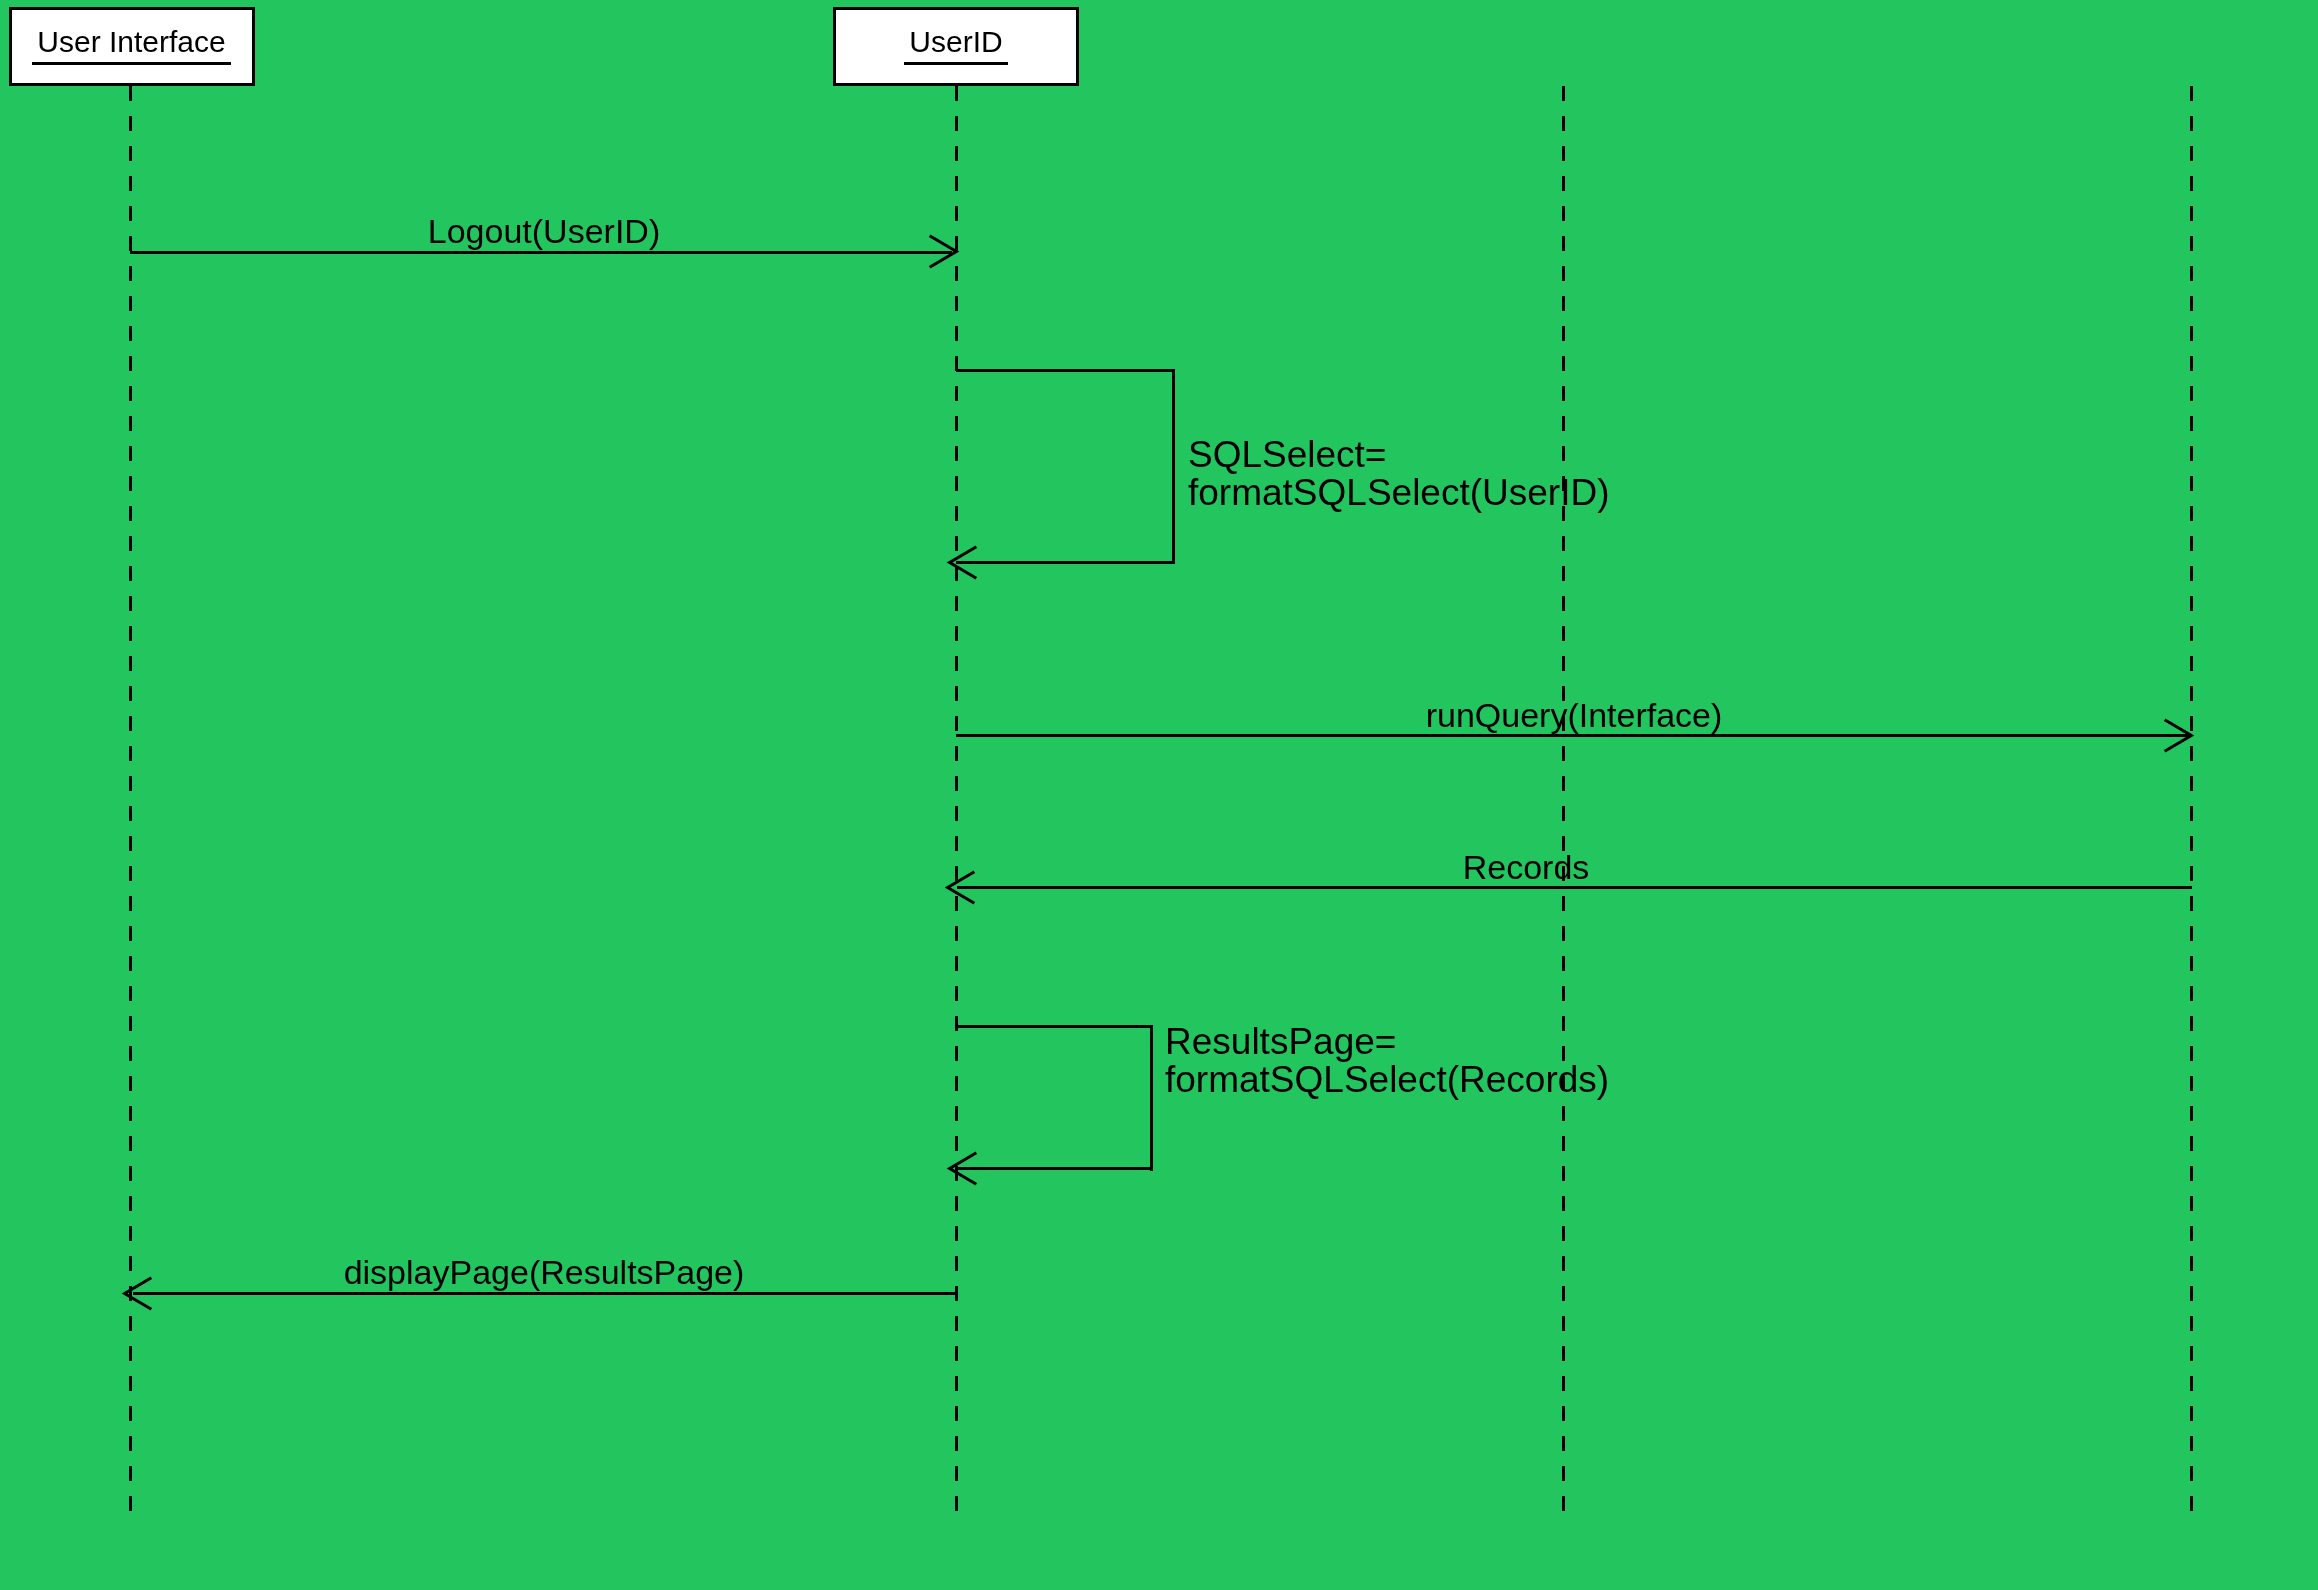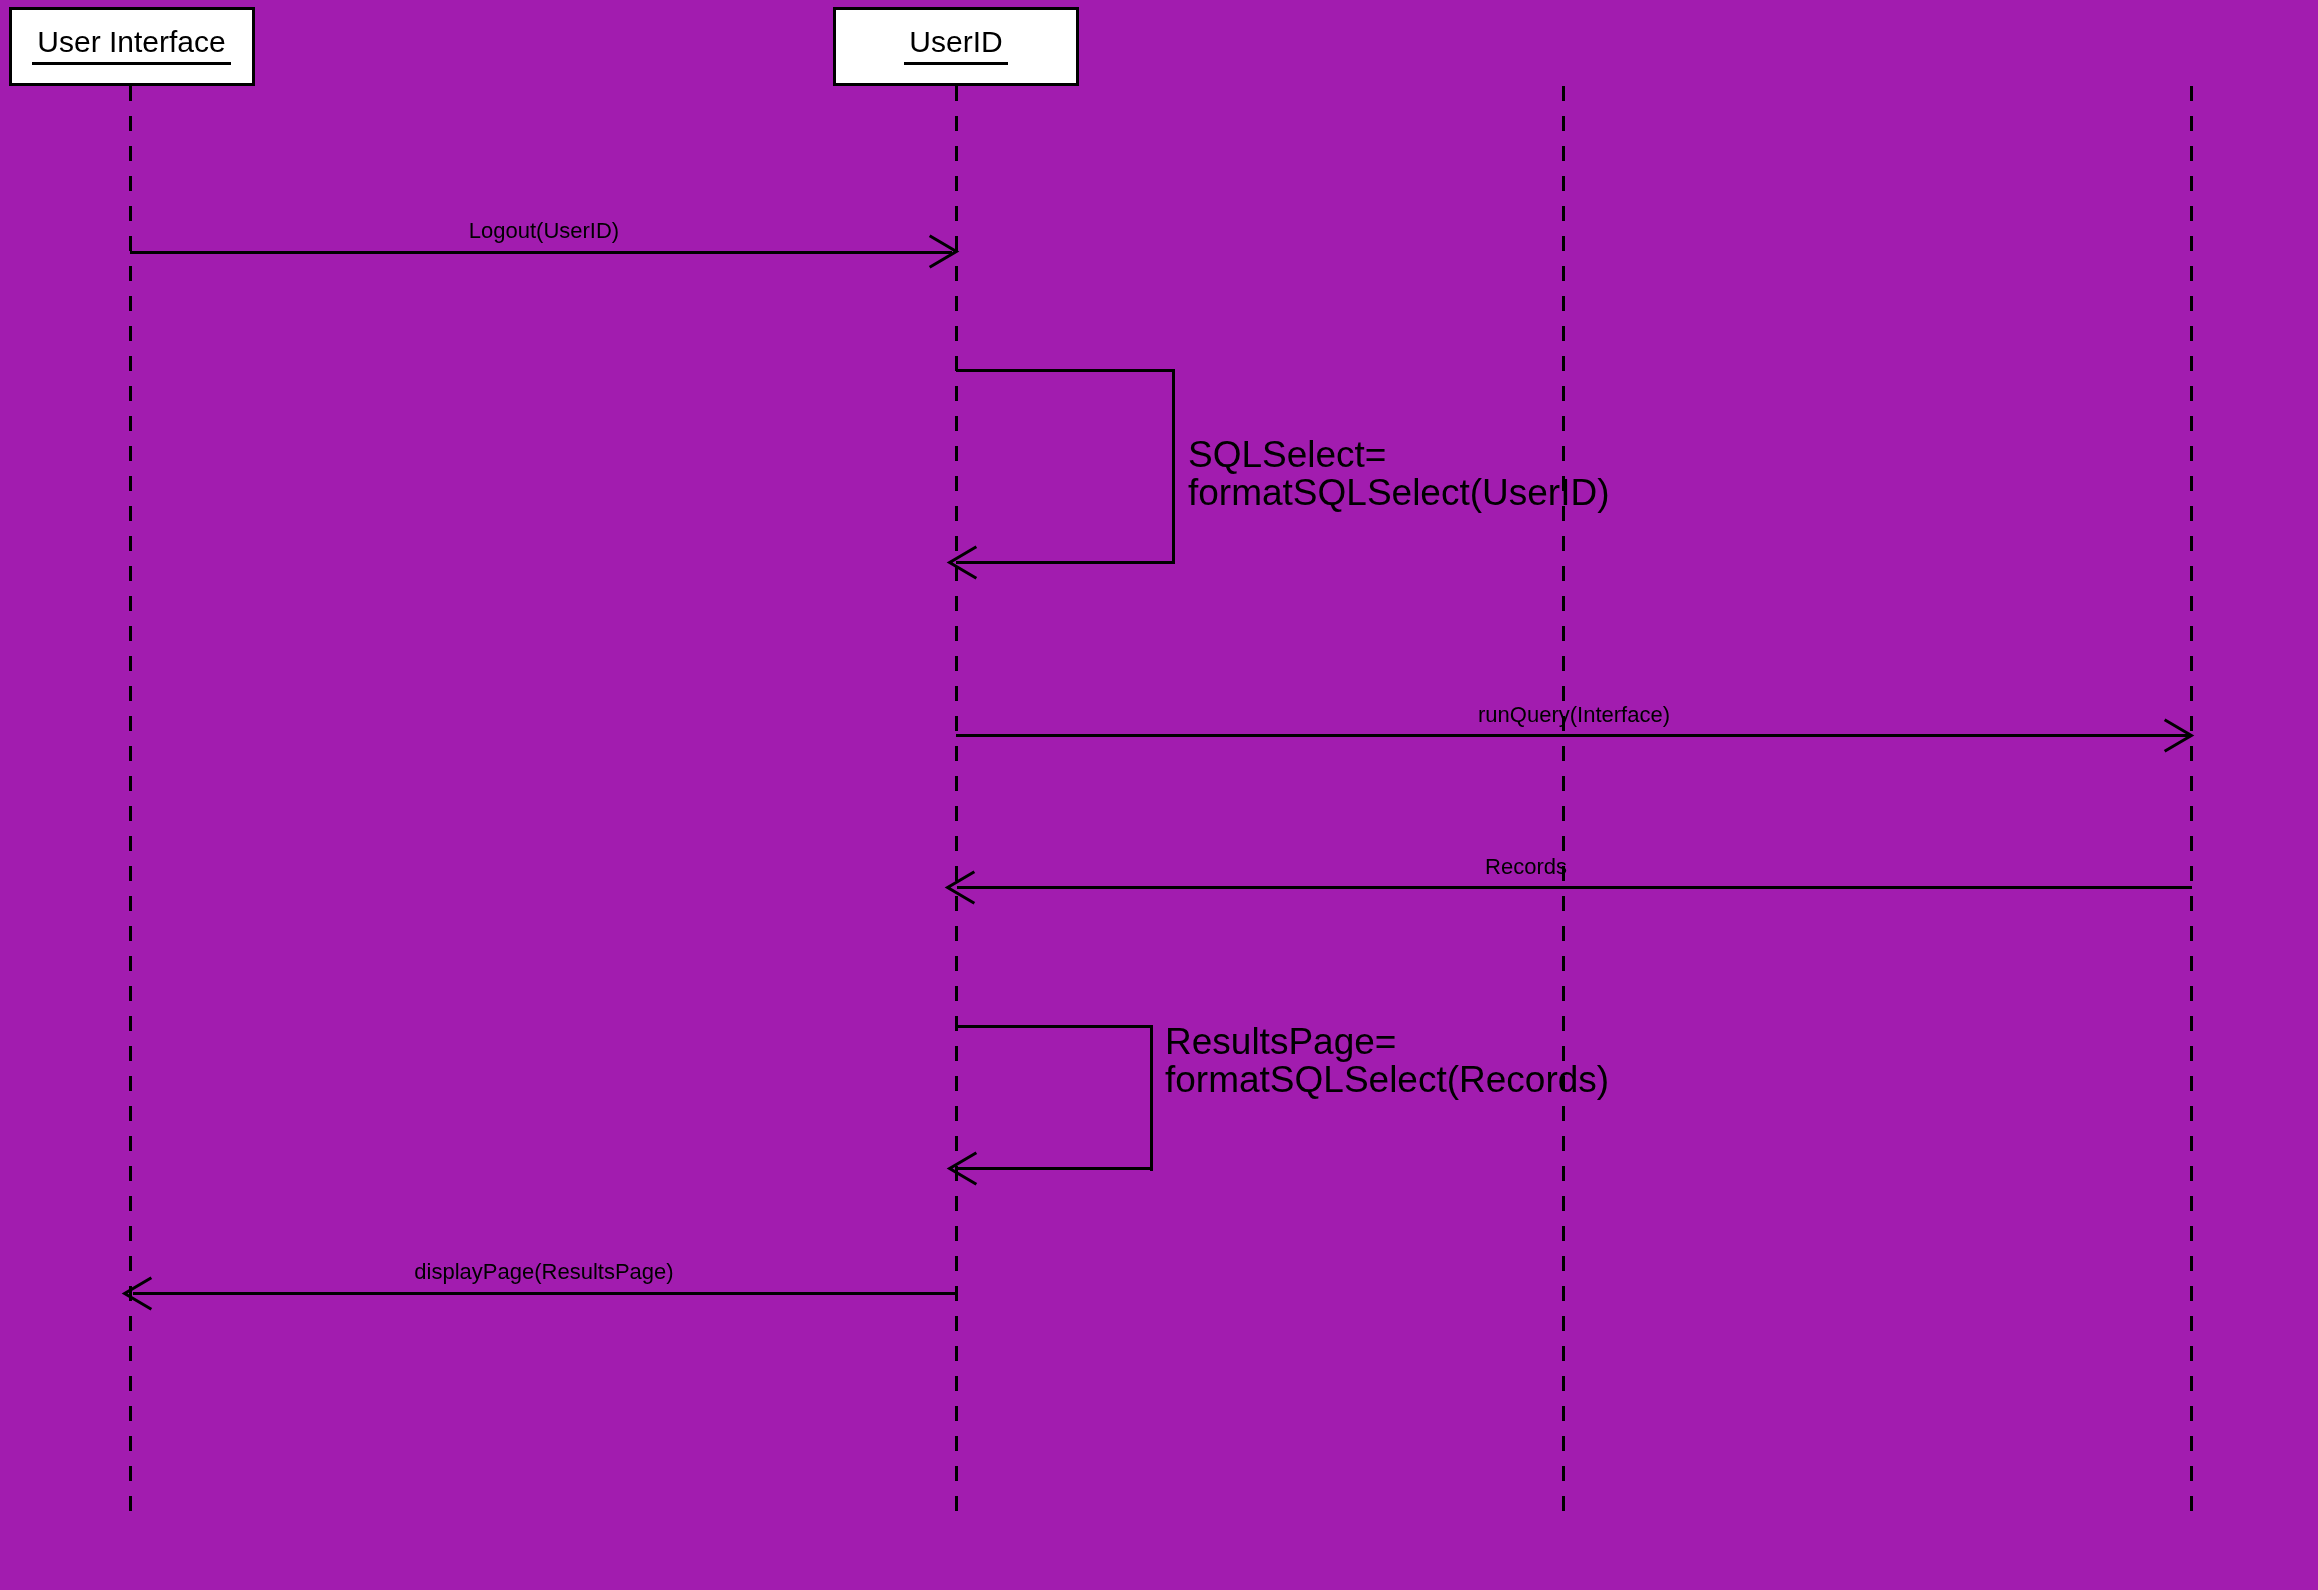--- a/index.html
+++ b/index.html
@@ -4,21 +4,21 @@
 <style>
   html, body {
     margin: 0;
     padding: 0;
     background: #ffffff;
   }
   #canvas {
     position: relative;
     width: 2319px;
     height: 1590px;
-    background: #a21caf;
+    background: #22c55e;
     font-family: "Liberation Sans", "DejaVu Sans", sans-serif;
     color: #000000;
     overflow: hidden;
   }
 
   
   .actor {
     position: absolute;
     top: 7.3px;
     width: 246px;
@@ -55,21 +55,21 @@
     height: 3px;
     background: #000;
   }
   .vline {
     position: absolute;
     width: 3px;
     background: #000;
   }
   .msg-label {
     position: absolute;
-    font-size: 22px;
+    font-size: 34px;
     line-height: 34px;
     text-align: center;
     white-space: nowrap;
   }
   .self-label {
     position: absolute;
     font-size: 37px;
     line-height: 38px;
     text-align: left;
     white-space: nowrap;

